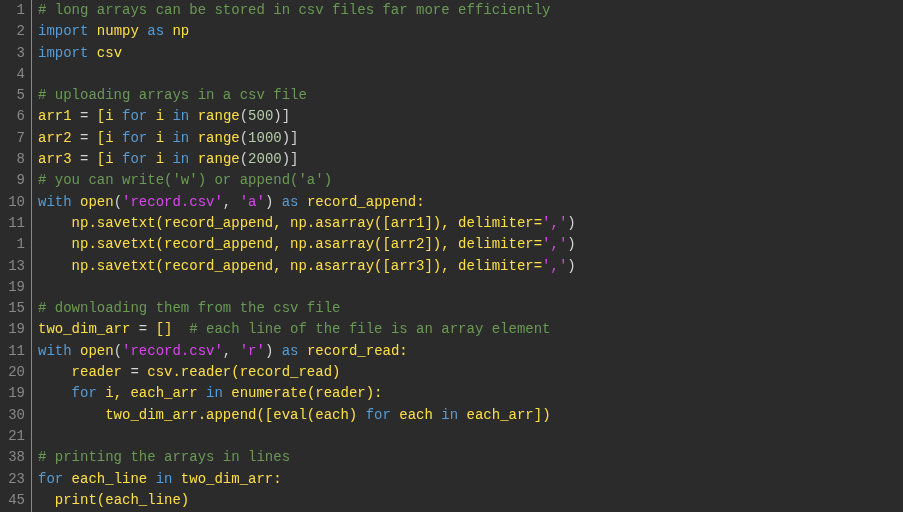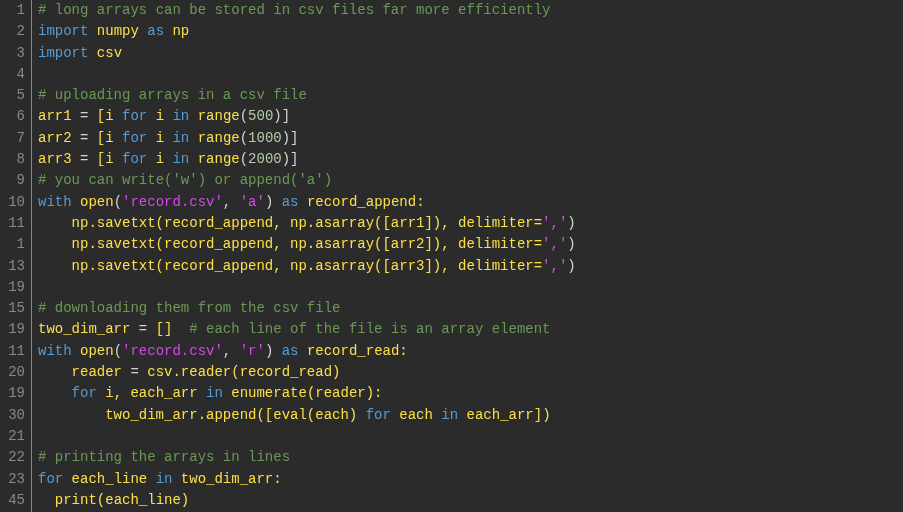--- a/index.html
+++ b/index.html
@@ -58,17 +58,17 @@
     <div>1</div>
     <div>13</div>
     <div>19</div>
     <div>15</div>
     <div>19</div>
     <div>11</div>
     <div>20</div>
     <div>19</div>
     <div>30</div>
     <div>21</div>
-    <div>22</div>
+    <div>38</div>
     <div>23</div>
     <div>45</div>
   </div>
 <div class="code" id="code"><span class="line"><span class="c"># </span><span class="cu">long arrays can be stored in csv files far more efficiently</span></span><span class="line"><span class="kw">import</span><span class="id"> numpy </span><span class="kw">as</span><span class="id"> np</span></span><span class="line"><span class="kw">import</span><span class="id"> csv</span></span><span class="line">&nbsp;</span><span class="line"><span class="c"># </span><span class="cu">uploading arrays in a csv file</span></span><span class="line"><span class="id">arr1 </span><span class="op">=</span><span class="id"> [i </span><span class="kw">for</span><span class="id"> i </span><span class="kw">in</span><span class="id"> </span><span class="fn">range</span><span class="op">(</span><span class="num">500</span><span class="op">)]</span></span><span class="line"><span class="id">arr2 </span><span class="op">=</span><span class="id"> [i </span><span class="kw">for</span><span class="id"> i </span><span class="kw">in</span><span class="id"> </span><span class="fn">range</span><span class="op">(</span><span class="num">1000</span><span class="op">)]</span></span><span class="line"><span class="id">arr3 </span><span class="op">=</span><span class="id"> [i </span><span class="kw">for</span><span class="id"> i </span><span class="kw">in</span><span class="id"> </span><span class="fn">range</span><span class="op">(</span><span class="num">2000</span><span class="op">)]</span></span><span class="line"><span class="c"># </span><span class="cu">you can write('w') or append('a')</span></span><span class="line"><span class="kw">with</span><span class="id"> </span><span class="fn">open</span><span class="op">(</span><span class="str">'record.csv'</span><span class="op">, </span><span class="str">'a'</span><span class="op">) </span><span class="kw">as</span><span class="id"> record_append:</span></span><span class="line"><span class="id">    np.savetxt(record_append, np.asarray([arr1]), delimiter=</span><span class="str">','</span><span class="op">)</span></span><span class="line"><span class="id">    np.savetxt(record_append, np.asarray([arr2]), delimiter=</span><span class="str">','</span><span class="op">)</span></span><span class="line"><span class="id">    np.savetxt(record_append, np.asarray([arr3]), delimiter=</span><span class="str">','</span><span class="op">)</span></span><span class="line">&nbsp;</span><span class="line"><span class="c"># </span><span class="cu">downloading them from the csv file</span></span><span class="line"><span class="id">two_dim_arr </span><span class="op">=</span><span class="id"> []  </span><span class="c"># </span><span class="cu">each line of the file is an array element</span></span><span class="line"><span class="kw">with</span><span class="id"> </span><span class="fn">open</span><span class="op">(</span><span class="str">'record.csv'</span><span class="op">, </span><span class="str">'r'</span><span class="op">) </span><span class="kw">as</span><span class="id"> record_read:</span></span><span class="line"><span class="id">    reader </span><span class="op">=</span><span class="id"> csv.reader(record_read)</span></span><span class="line"><span class="id">    </span><span class="kw">for</span><span class="id"> i, each_arr </span><span class="kw">in</span><span class="id"> </span><span class="fn">enumerate</span><span class="id">(reader):</span></span><span class="line"><span class="id">        two_dim_arr.append([</span><span class="fn">eval</span><span class="id">(each) </span><span class="kw">for</span><span class="id"> each </span><span class="kw">in</span><span class="id"> each_arr])</span></span><span class="line">&nbsp;</span><span class="line"><span class="c"># </span><span class="cu">printing the arrays in lines</span></span><span class="line"><span class="kw">for</span><span class="id"> each_line </span><span class="kw">in</span><span class="id"> two_dim_arr:</span></span><span class="line"><span class="id">  </span><span class="fn">print</span><span class="id">(each_line)</span></span></div>
 
 </body></html>

